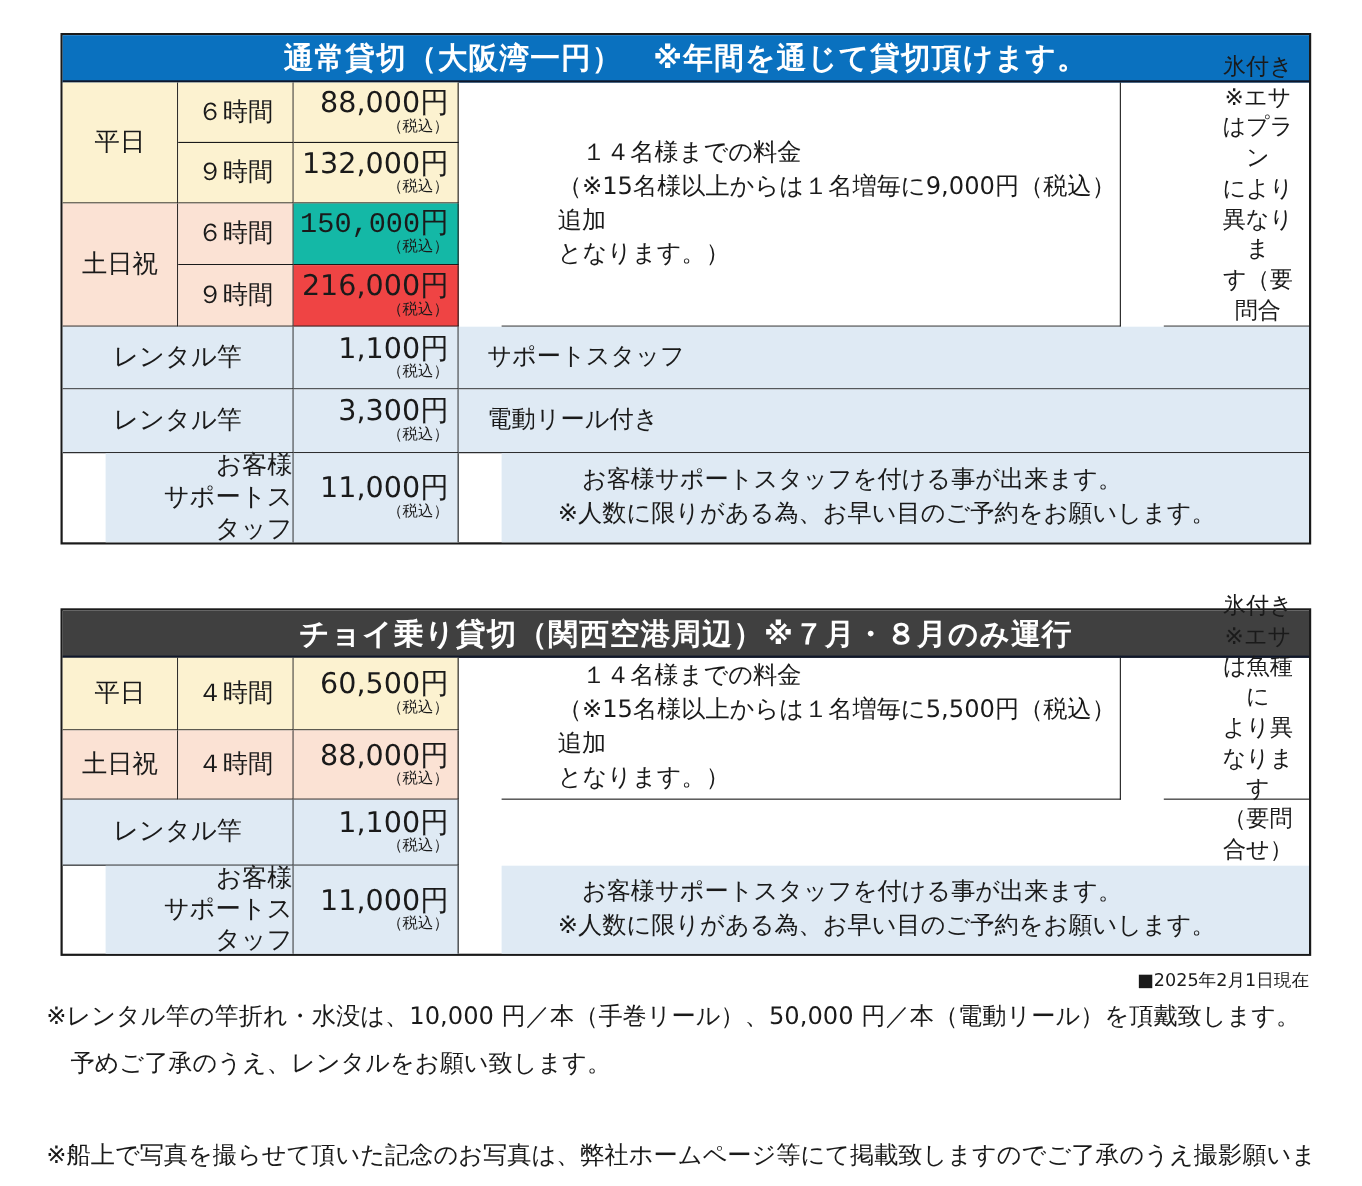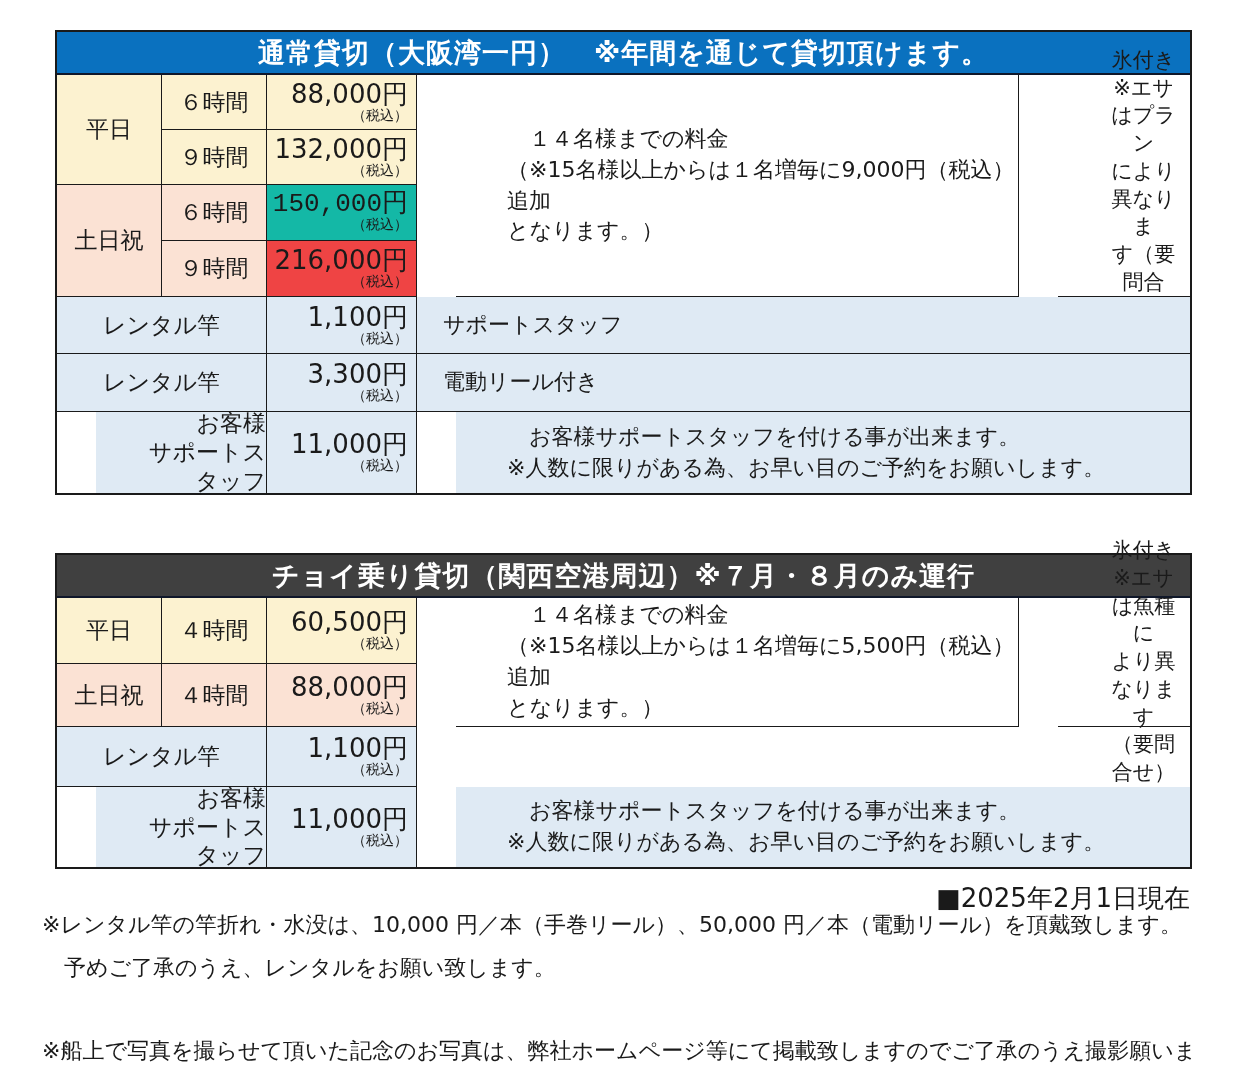--- a/index.html
+++ b/index.html
@@ -30,21 +30,21 @@
   .no-b{border-bottom:none;}
   .pre{white-space:pre-wrap;margin-left:39px;}
   .price-cell{flex-direction:column;align-items:flex-end;justify-content:center;padding-right:8px;text-align:right;}
   .price-main{font-size:26px;line-height:1.05;}
   .price-tax{font-size:14px;line-height:1.1;}
   .desc-cell{justify-content:flex-start;text-align:left;padding-left:12px;font-size:22px;line-height:1.4;}
   .rental-desc{padding-left:26px;}
   .ice-cell{font-size:21px;line-height:1.32;text-align:center;padding:13px 6px;}
   .two-line{text-align:right;}
   .footer-date{
-    position:absolute;top:881px;right:48px;font-size:26px;
+    position:absolute;top:881px;right:48px;font-size:16px;
   }
   .footer-note{position:absolute;left:42px;font-size:22px;line-height:1.95;white-space:pre-wrap;}
   #note1{top:904px;}
   #note2{top:1030px;}
 </style>
 </head>
 <body>
 
 <div class="sheet">
 

